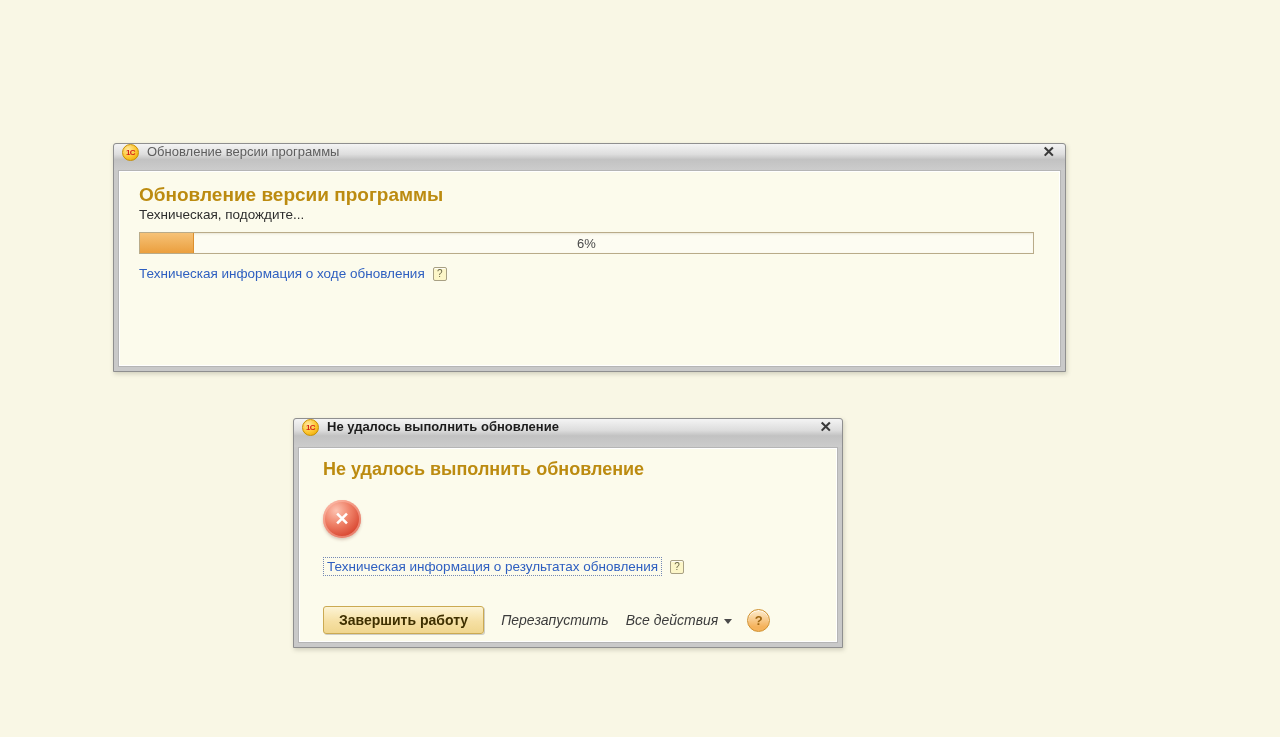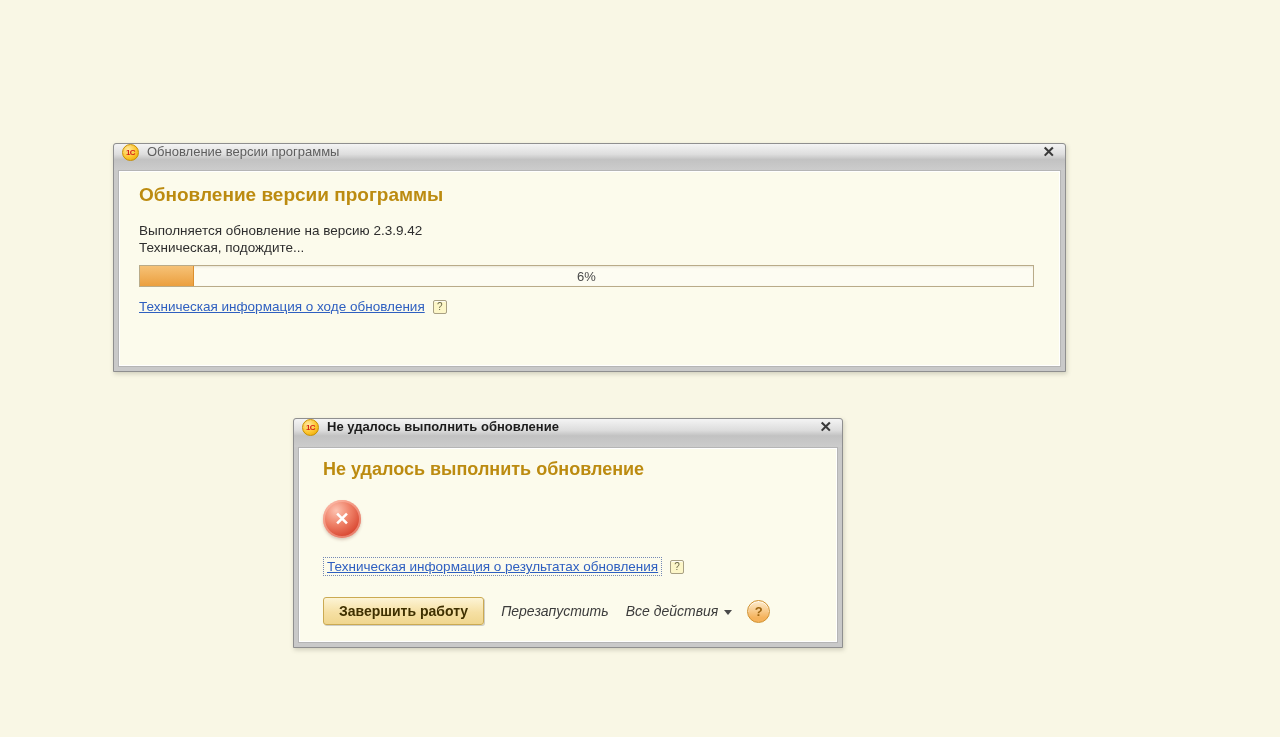--- a/index.html
+++ b/index.html
@@ -68,21 +68,21 @@
     background:linear-gradient(180deg,#f6c277,#eb9f3e);
     border-right:1px solid #dc8f2e;
   }
   .progress-label {
     position:absolute; left:0; right:0; top:0; bottom:0;
     display:flex; align-items:center; justify-content:center;
     font-size:13px; color:#4a4a4a;
   }
   .link-row { margin-top:12px; display:flex; align-items:center; gap:8px; }
   .link {
-    color:#2e5fc0; font-size:13.5px; text-decoration:underline; cursor:pointer;
+    color:#2e5fc0; font-size:13.5px; cursor:pointer;
   }
   .help-badge {
     width:14px; height:14px; flex:0 0 14px;
     background:#fcf6c8; border:1px solid #a8a083; border-radius:2px;
     color:#6b6848; font-size:10px;
     display:flex; align-items:center; justify-content:center;
     box-shadow:0 1px 0 rgba(255,255,255,.8) inset;
   }
 
   
@@ -96,21 +96,21 @@
     background:radial-gradient(circle at 35% 28%, #fdc4b2, #ef8168 38%, #da4b35 72%, #c23a27 100%);
     box-shadow:inset 0 0 0 2px rgba(255,200,185,0.45), 0 2px 3px rgba(120,60,40,0.25);
     display:flex; align-items:center; justify-content:center;
     color:#fff; font-size:18px; font-weight:bold;
   }
   .error-texts { margin-left:16px; padding-top:2px; }
   .error-line2 { margin-top:21px; }
   .win2 .link-row { margin-top:19px; }
   .win2 .link { border:1px dotted #7488b5; padding:1px 3px; }
   .footer {
-    margin-top:21px; display:flex; align-items:center;
+    margin-top:30px; display:flex; align-items:center;
   }
   .btn-default {
     background:linear-gradient(180deg,#fdf4d5,#f6e0a4 55%,#f0d68e);
     border:1px solid #cbaa52; border-radius:3px;
     box-shadow:1px 1px 0 rgba(140,140,140,.4);
     color:#3f3000; font-weight:bold; font-size:14px;
     font-family:"Liberation Sans", sans-serif;
     padding:5px 15px; cursor:pointer;
   }
   .btn-flat {
@@ -138,21 +138,20 @@
 <body>
 
 <div class="window win1">
   <div class="titlebar">
     <span class="app-icon">1С</span>
     <span class="titlebar-text t-inactive">Обновление версии программы</span>
     <span class="close-btn">✕</span>
   </div>
   <div class="body">
     <div class="heading">Обновление версии программы</div>
-    <div class="text status">Выполняется обновление на версию 2.3.9.42</div>
     <div class="text">Техническая, подождите...</div>
     <div class="progress">
       <div class="progress-fill" style="width: 6%;"></div>
       <span class="progress-label">6%</span>
     </div>
     <div class="link-row">
       <a class="link">Техническая информация о ходе обновления</a>
       <span class="help-badge">?</span>
     </div>
   </div>

